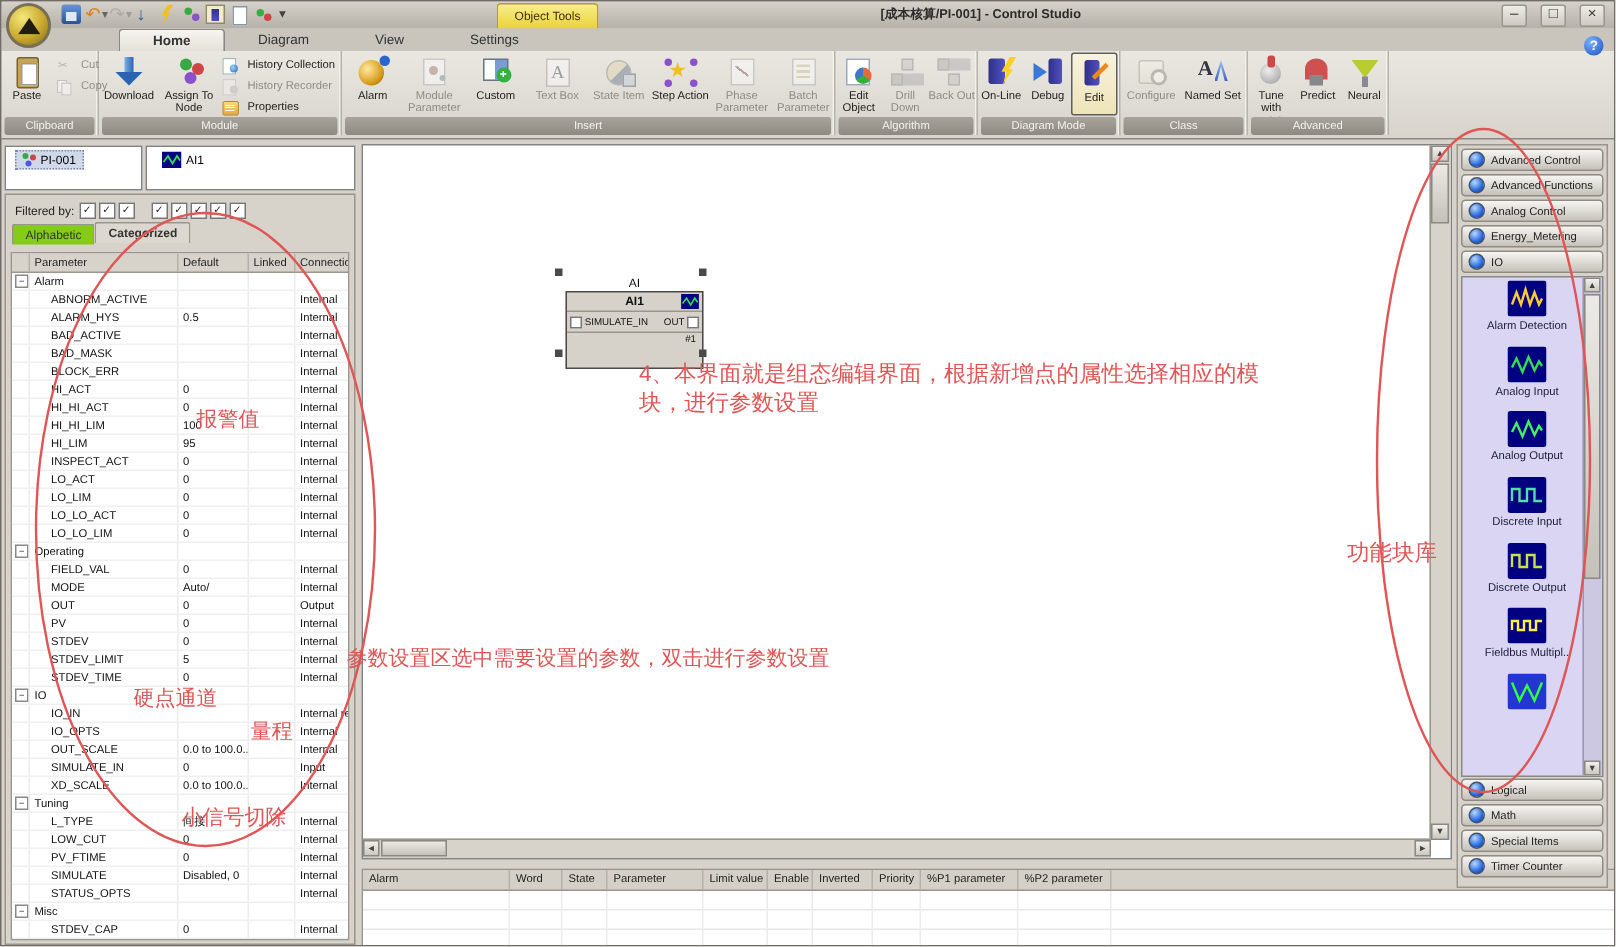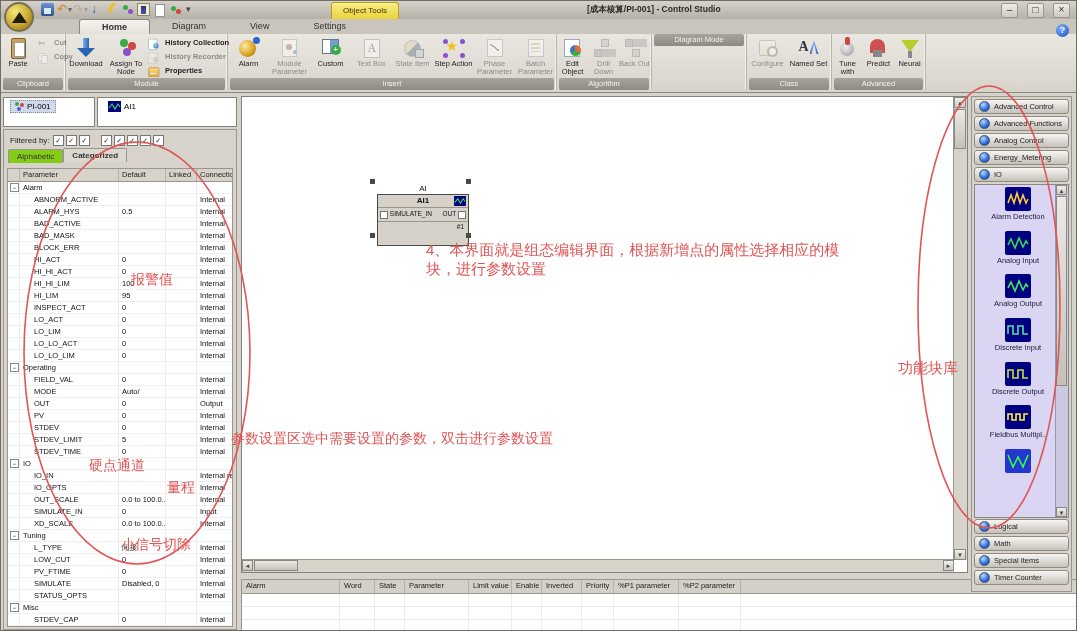--- a/index.html
+++ b/index.html
@@ -63,21 +63,21 @@
         display:flex;flex-direction:column;}
   .rgroup-body{flex:1;display:flex;align-items:flex-start;padding-top:1px;}
   .rgroup-label{height:12px;margin:0 2px 1px;background:linear-gradient(#a8a49c,#8e8a82);
         color:#f4f2ee;font-size:7.5px;text-align:center;line-height:12px;border-radius:2px;}
   .rbtn{display:flex;flex-direction:column;align-items:center;padding-top:1px;height:42px;}
   .rbtn[data-state="disabled"]{opacity:.45;filter:grayscale(.7);}
   .rbtn[data-state="selected"]{border:1px solid #5f5f5f;background:linear-gradient(#f8f3dd,#eee3b8);
         border-radius:2px;box-sizing:border-box;}
   .rlbl{font-size:7.5px;line-height:1.1;color:#222;text-align:center;white-space:pre-line;}
   .sstack{display:flex;flex-direction:column;gap:1px;padding-top:2px;}
-  .sbtn{display:flex;align-items:center;gap:2px;height:13px;font-weight:bold;}
+  .sbtn{display:flex;align-items:center;gap:2px;height:13px;}
   .sbtn[data-state="disabled"]{opacity:.45;filter:grayscale(.7);}
   .sbtn .rlbl{text-align:left;white-space:nowrap;}
   .icbox{width:17px;height:14px;overflow:hidden;position:relative;flex:none;}
   .icbox .ic{transform:scale(.6);transform-origin:top left;}
 
   .ic{width:26px;height:24px;margin:0 auto;position:relative;display:block;flex:none;}
   .ic::before,.ic::after{content:"";position:absolute;}
   .ic[data-icon="paste"]::before{left:6px;top:2px;width:13px;height:19px;background:#c8a25a;border:1px solid #7a6030;border-radius:2px;}
   .ic[data-icon="paste"]::after{left:9px;top:6px;width:9px;height:13px;background:#fff;border:1px solid #999;}
   .ic[data-icon="cut"]::before{content:"✂";left:6px;top:3px;font-size:13px;color:#66707a;}
@@ -410,20 +410,37 @@
 
           <div class="rbtn" style="width:31px" data-state="disabled">
             <span class="ic" data-icon="back-out"></span>
             <span class="rlbl">Back Out</span>
           </div>
         </div>
       <div class="rgroup-label">Algorithm</div>
     </div>
 
     <div class="rgroup" style="width:94px">
+      <div class="rgroup-body">
+
+          <div class="rbtn" style="width:31px" data-state="normal">
+            <span class="ic" data-icon="online"></span>
+            <span class="rlbl">On-Line</span>
+          </div>
+
+          <div class="rbtn" style="width:31px" data-state="normal">
+            <span class="ic" data-icon="debug"></span>
+            <span class="rlbl">Debug</span>
+          </div>
+
+          <div class="rbtn" style="width:31px" data-state="selected">
+            <span class="ic" data-icon="edit"></span>
+            <span class="rlbl">Edit</span>
+          </div>
+        </div>
       <div class="rgroup-label">Diagram Mode</div>
     </div>
 
     <div class="rgroup" style="width:84px">
       <div class="rgroup-body">
 
           <div class="rbtn" style="width:41px" data-state="disabled">
             <span class="ic" data-icon="configure"></span>
             <span class="rlbl">Configure</span>
           </div>

